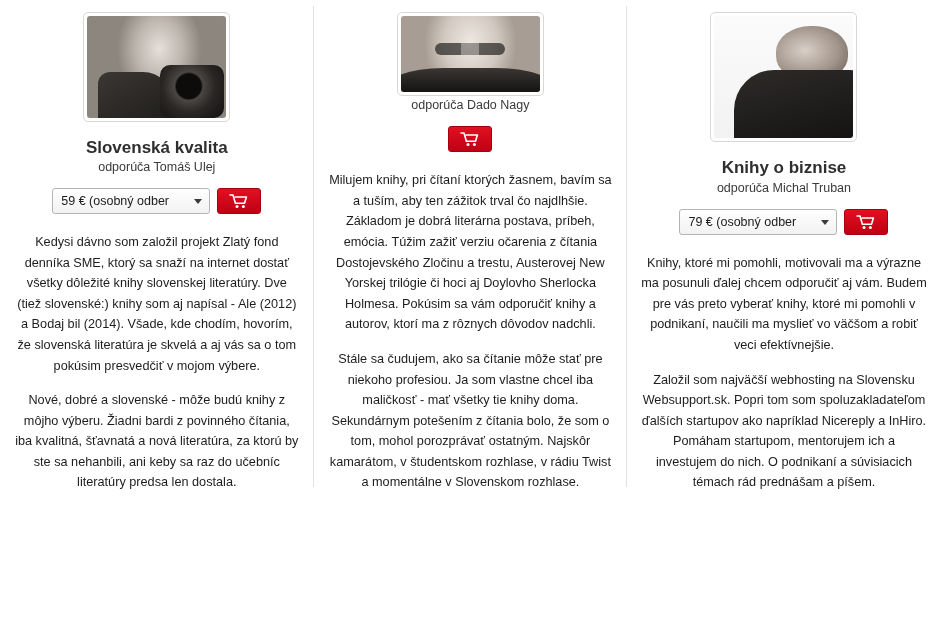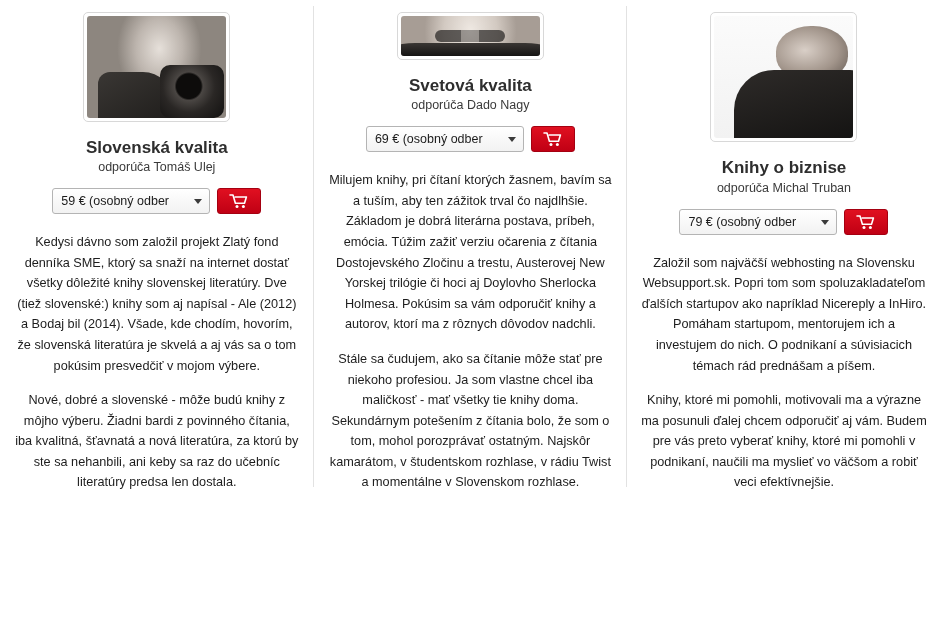--- a/index.html
+++ b/index.html
@@ -235,27 +235,22 @@
     <div class="body-text">
       <p>Kedysi dávno som založil projekt Zlatý fond denníka SME, ktorý sa snaží na internet dostať všetky dôležité knihy slovenskej literatúry. Dve (tiež slovenské:) knihy som aj napísal - Ale (2012) a Bodaj bil (2014). Všade, kde chodím, hovorím, že slovenská literatúra je skvelá a aj vás sa o tom pokúsim presvedčiť v mojom výbere.</p>
       <p>Nové, dobré a slovenské - môže budú knihy z môjho výberu. Žiadni bardi z povinného čítania, iba kvalitná, šťavnatá a nová literatúra, za ktorú by ste sa nehanbili, ani keby sa raz do učebníc literatúry predsa len dostala.</p>
     </div>
   </div>
 
   <div class="column divided">
     <div class="portrait">
       <div class="portrait-inner photo-2"></div>
     </div>
-    <div class="name">Svetová kvalita</div>
     <div class="subtitle">odporúča Dado Nagy</div>
     <div class="controls">
-      <div class="select-box">
-        <span>69 € (osobný odber</span>
-        <span class="caret"></span>
-      </div>
       <div class="cart-btn">
         <svg width="20" height="16" viewBox="0 0 20 16">
           <path d="M1 2 h3 l2.4 8.2 h9.1 l1.9 -6.2 h-11.2" fill="none" stroke="#ffffff" stroke-width="1.6" stroke-linejoin="round" stroke-linecap="round"></path>
           <circle cx="8" cy="13.4" r="1.5" fill="#ffffff"></circle>
           <circle cx="14.4" cy="13.4" r="1.5" fill="#ffffff"></circle>
         </svg>
       </div>
     </div>
     <div class="body-text">
       <p>Milujem knihy, pri čítaní ktorých žasnem, bavím sa a tuším, aby ten zážitok trval čo najdlhšie. Základom je dobrá literárna postava, príbeh, emócia. Túžim zažiť verziu očarenia z čítania Dostojevského Zločinu a trestu, Austerovej New Yorskej trilógie či hoci aj Doylovho Sherlocka Holmesa. Pokúsim sa vám odporučiť knihy a autorov, ktorí ma z rôznych dôvodov nadchli.</p>
@@ -276,18 +271,18 @@
       </div>
       <div class="cart-btn">
         <svg width="20" height="16" viewBox="0 0 20 16">
           <path d="M1 2 h3 l2.4 8.2 h9.1 l1.9 -6.2 h-11.2" fill="none" stroke="#ffffff" stroke-width="1.6" stroke-linejoin="round" stroke-linecap="round"></path>
           <circle cx="8" cy="13.4" r="1.5" fill="#ffffff"></circle>
           <circle cx="14.4" cy="13.4" r="1.5" fill="#ffffff"></circle>
         </svg>
       </div>
     </div>
     <div class="body-text">
+      <p>Knihy, ktoré mi pomohli, motivovali ma a výrazne ma posunuli ďalej chcem odporučiť aj vám. Budem pre vás preto vyberať knihy, ktoré mi pomohli v podnikaní, naučili ma myslieť vo väčšom a robiť veci efektívnejšie.</p>
       <p>Založil som najväčší webhosting na Slovensku Websupport.sk. Popri tom som spoluzakladateľom ďalších startupov ako napríklad Nicereply a InHiro. Pomáham startupom, mentorujem ich a investujem do nich. O podnikaní a súvisiacich témach rád prednášam a píšem.</p>
-      <p>Knihy, ktoré mi pomohli, motivovali ma a výrazne ma posunuli ďalej chcem odporučiť aj vám. Budem pre vás preto vyberať knihy, ktoré mi pomohli v podnikaní, naučili ma myslieť vo väčšom a robiť veci efektívnejšie.</p>
     </div>
   </div>
 
 </div>
 
 </body></html>

